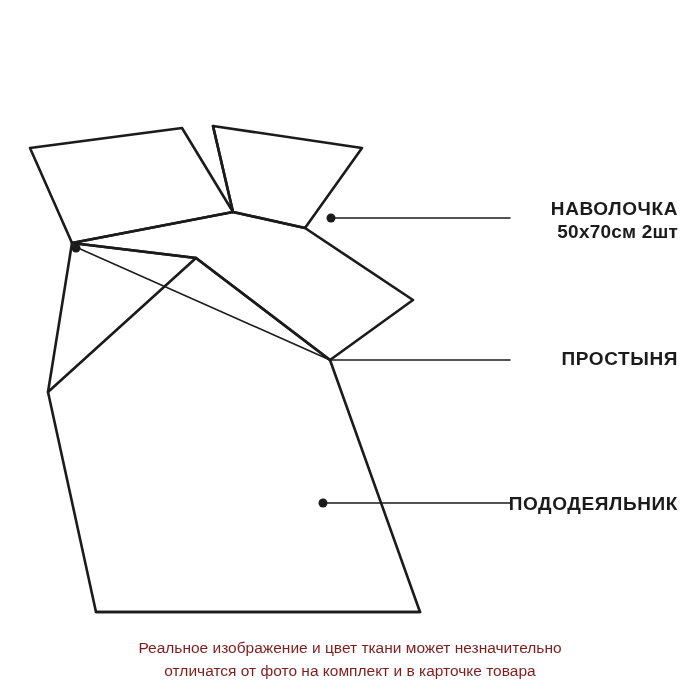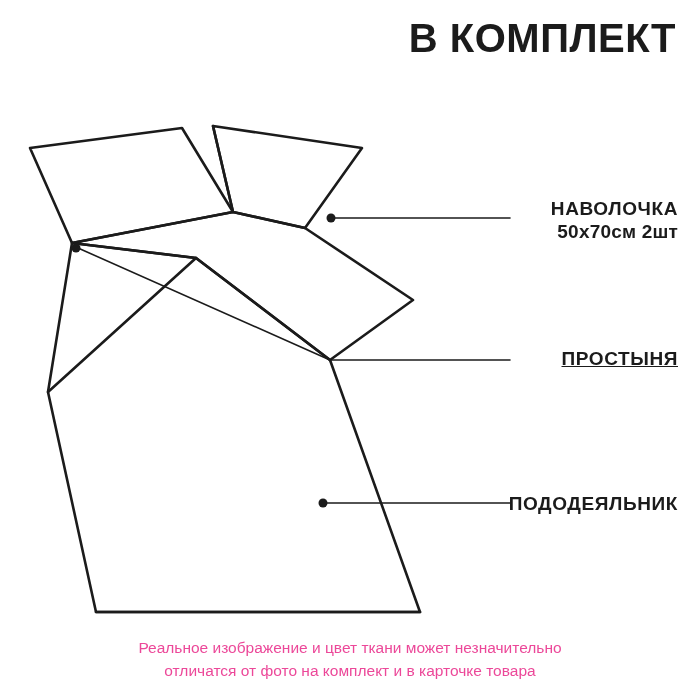--- a/index.html
+++ b/index.html
@@ -67,48 +67,46 @@
     white-space: nowrap;
     margin-left: 29px;
   }
   #callout-pillow {
     right: 22px;
     top: 160px;
   }
   #callout-sheet {
     right: 22px;
     top: 310px;
-    text-decoration: underline;
   }
   #callout-duvet {
     right: 22px;
     top: 455px;
   }
 
   .footer {
     position: absolute;
     left: 0;
     right: 0;
     bottom: 18px;
     text-align: center;
     font-size: 15.5px;
     line-height: 23px;
-    color: #ec4899;
+    color: #7f1d1d;
   }
   .footer .fline {
     display: block;
   }
 </style>
 </head>
 <body>
 
 <div id="root">
 
   <div class="title">
-    <span>В комплект</span>
   </div>
 
   <svg class="illustration" viewBox="0 0 700 700" xmlns="http://www.w3.org/2000/svg">
     <g fill="none" stroke="#1b1b1b" stroke-width="2.6" stroke-linejoin="round" stroke-linecap="round">
 
       <path d="M30,148 L182,128 L233,212 L72,243 Z"></path>
 
       <path d="M213,126 L362,148 L305,228 L233,212 Z"></path>
       <path d="M213,126 L233,212"></path>
 

